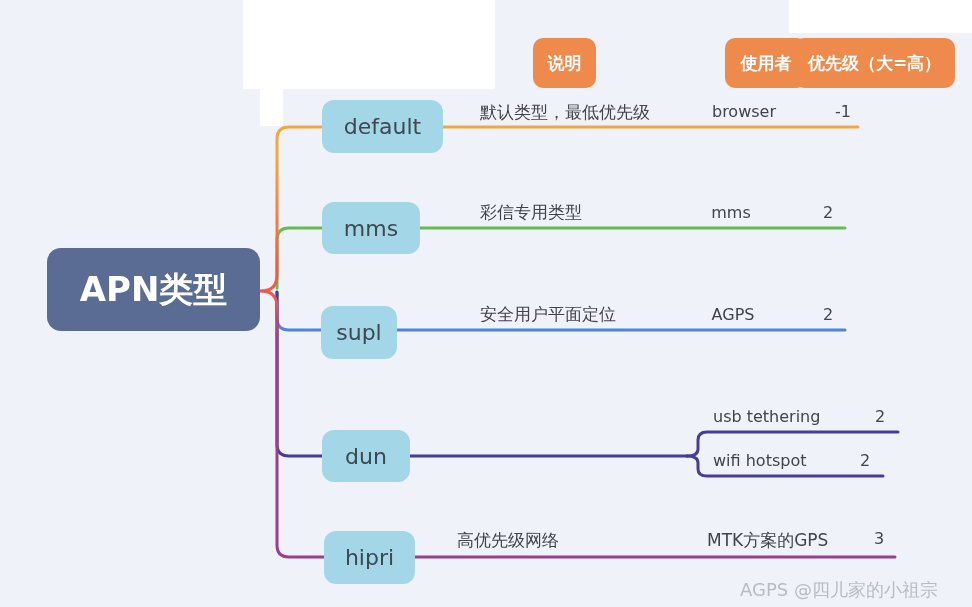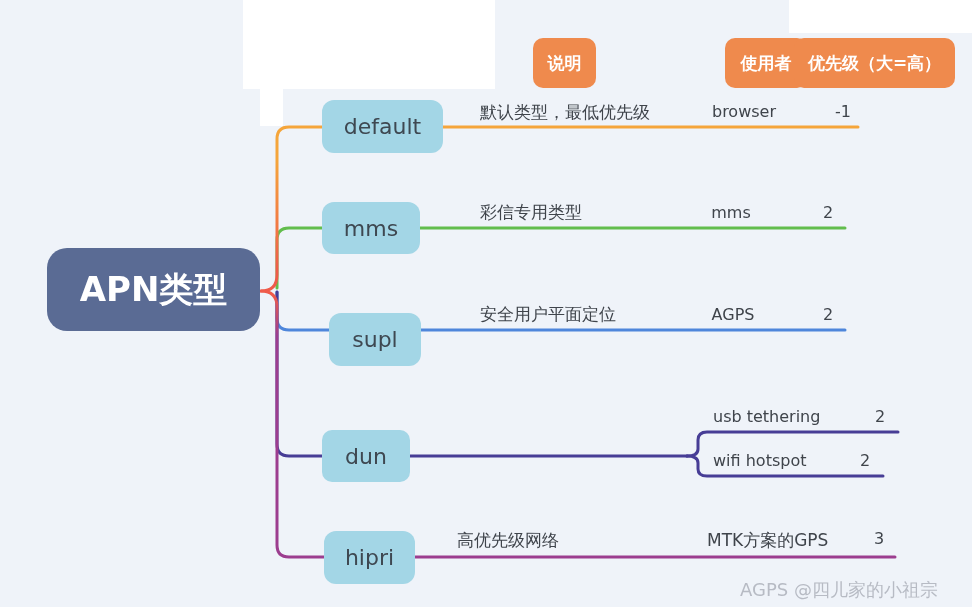--- a/index.html
+++ b/index.html
@@ -15,21 +15,21 @@
   #svg-layer path { fill:none; stroke-width:3; stroke-linecap:round; }
 
   .node {
     position:absolute; z-index:3;
     background:#A3D6E6; border-radius:12px;
     display:flex; align-items:center; justify-content:center;
     font-size:22px; color:#3E4851; cursor:default;
   }
   .root-node {
     position:absolute; z-index:3;
-    background:#5A6B94; border-radius:20px;
+    background:#5A6B94; border-radius:14px;
     display:flex; align-items:center; justify-content:center;
     font-size:34px; font-weight:bold; color:#FFFFFF;
   }
   .badge {
     position:absolute; z-index:3;
     background:#EF8A4D; border-radius:10px;
     display:flex; align-items:center; justify-content:center;
     font-size:17px; font-weight:bold; color:#FFFFFF;
   }
   .rowtext { position:absolute; z-index:3; font-size:17px; white-space:nowrap; }
@@ -70,22 +70,22 @@
   </svg>
 
   <div class="badge" style="left:533px; top:38px; width:63px; height:50px;">说明</div>
   <div class="badge" style="left:689px; top:38px; width:82px; height:50px;margin-left:36px;">使用者</div>
   <div class="badge" style="left:794px; top:38px; width:161px; height:50px;">优先级（大=高）</div>
 
   <div class="root-node" style="left:47px; top:248px; width:213px; height:83px;">APN类型</div>
 
   <div class="node" style="left:322px; top:100px; width:121px; height:53px;text-align:right;">default</div>
   <div class="node" style="left:322px; top:202px; width:98px; height:52px;">mms</div>
-  <div class="node" style="left:321px; top:313px; width:92px; height:53px;margin-left:8px;">supl</div>
-  <div class="node" style="left:322px; top:430px; width:88px; height:52px;border-radius:10px;">dun</div>
+  <div class="node" style="left:321px; top:306px; width:76px; height:53px;">supl</div>
+  <div class="node" style="left:322px; top:430px; width:88px; height:52px;">dun</div>
   <div class="node" style="left:324px; top:531px; width:91px; height:53px;">hipri</div>
 
   <div class="rowtext" style="left:480px; top:101px;">默认类型，最低优先级</div>
   <div class="rowtext latin centered" style="left:684px; top:102px; width:120px;">browser</div>
   <div class="rowtext latin centered" style="left:813px; top:102px; width:60px;">-1</div>
 
   <div class="rowtext" style="left:480px; top:201px;">彩信专用类型</div>
   <div class="rowtext latin centered" style="left:671px; top:203px; width:120px;">mms</div>
   <div class="rowtext latin centered" style="left:798px; top:203px; width:60px;">2</div>
 

